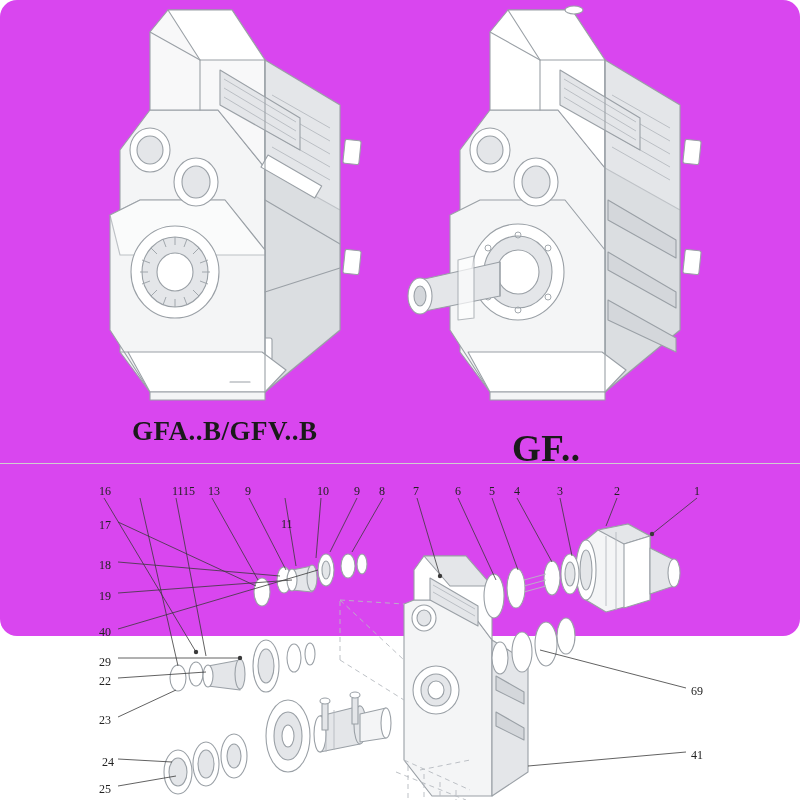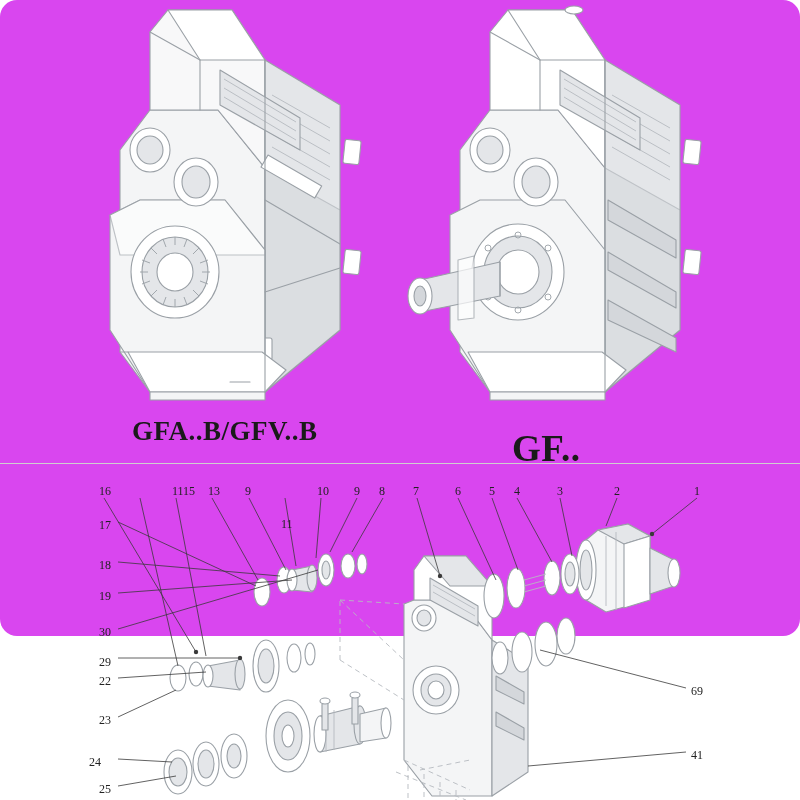--- a/index.html
+++ b/index.html
@@ -334,23 +334,23 @@
       <div class="callout-num" style="left: 413px; top: 484px;">7</div>
       <div class="callout-num" style="left: 455px; top: 484px;">6</div>
       <div class="callout-num" style="left: 489px; top: 484px;">5</div>
       <div class="callout-num" style="left: 514px; top: 484px;">4</div>
       <div class="callout-num" style="left: 557px; top: 484px;">3</div>
       <div class="callout-num" style="left: 614px; top: 484px;">2</div>
       <div class="callout-num" style="left: 694px; top: 484px;">1</div>
       <div class="callout-num" style="left: 99px; top: 518px; text-align: center;">17</div>
       <div class="callout-num" style="left: 99px; top: 558px;">18</div>
       <div class="callout-num" style="left: 99px; top: 589px;">19</div>
-      <div class="callout-num" style="left: 99px; top: 625px;">30</div>
+      <div class="callout-num" style="left: 99px; top: 625px;">40</div>
       <div class="callout-num" style="left: 99px; top: 655px;">29</div>
       <div class="callout-num" style="left: 99px; top: 674px;">22</div>
       <div class="callout-num" style="left: 99px; top: 713px;">23</div>
-      <div class="callout-num" style="left: 89px; top: 755px;">24</div>
+      <div class="callout-num" style="left: 102px; top: 755px;">24</div>
       <div class="callout-num" style="left: 99px; top: 782px;">25</div>
       <div class="callout-num" style="left: 691px; top: 684px;">69</div>
       <div class="callout-num" style="left: 691px; top: 748px;">41</div>
     </div>
 
 </div>
 
 </body></html>

